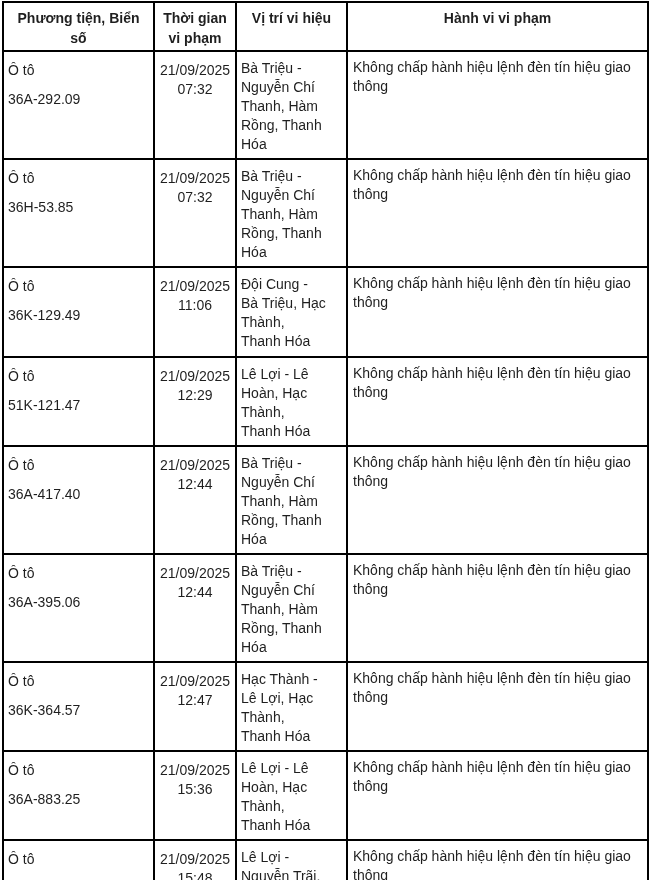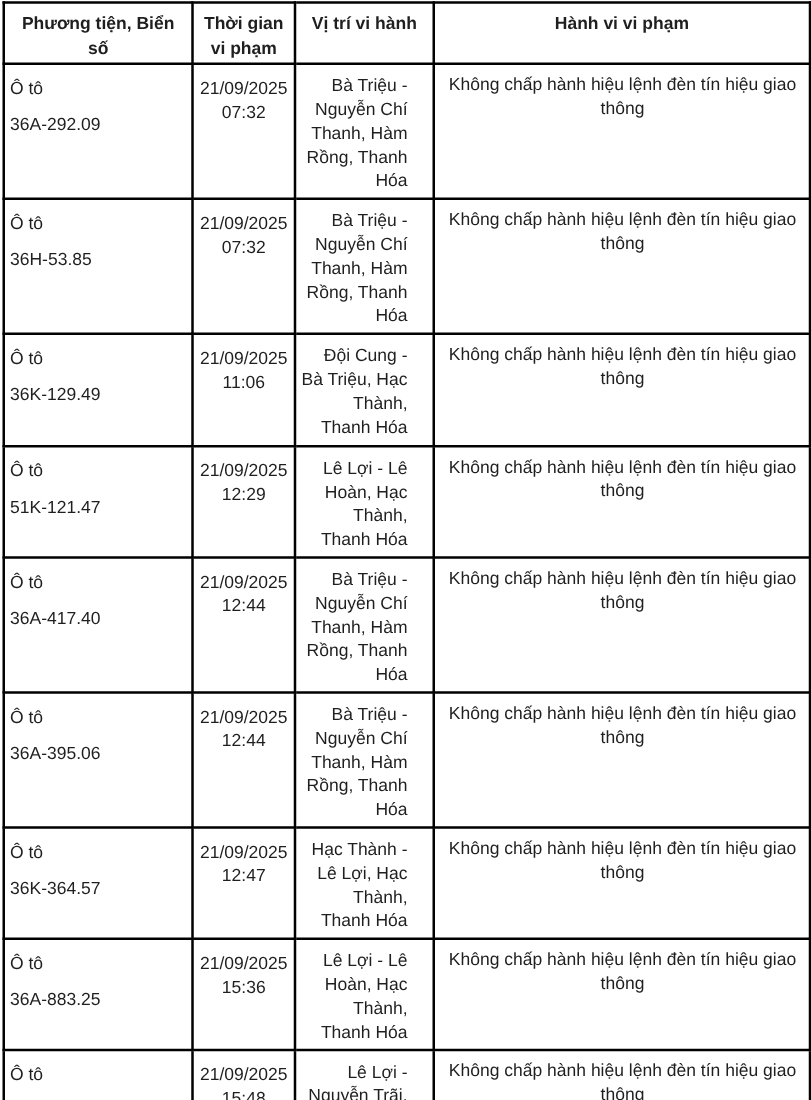--- a/index.html
+++ b/index.html
@@ -28,38 +28,38 @@
     word-wrap: break-word;
   }
   table.viol th {
     font-weight: bold;
     padding: 5px 4px 2px 4px;
     line-height: 20px;
   }
   td.c-vehicle { padding: 9px 4px 4px 4px; }
   td.c-vehicle .plate { margin-top: 10px; }
   td.c-time { text-align: center; padding: 9px 2px 4px 2px; line-height: 20px; }
-  td.c-location { text-align: right; padding: 7px 20px 4px 4px; }
-  td.c-violation { text-align: center; padding: 6px 4px 4px 5px; }
+  td.c-location { text-align: left; padding: 7px 20px 4px 4px; }
+  td.c-violation { text-align: left; padding: 6px 4px 4px 5px; }
 </style>
 </head>
 <body>
 
 <table class="viol">
   <colgroup>
     <col style="width:151px">
     <col style="width:82px">
     <col style="width:111px">
     <col style="width:301px">
   </colgroup>
   <thead>
     <tr style="height:45px">
       <th>Phương tiện, Biển số</th>
       <th>Thời gian vi phạm</th>
-      <th>Vị trí vi hành</th>
+      <th>Vị trí vi hiệu</th>
       <th>Hành vi vi phạm</th>
     </tr>
   </thead>
   <tbody id="rows">
   <tr style="height: 94px;">
     <td class="c-vehicle">
       <div>Ô tô</div>
       <div class="plate">36A-292.09</div>
     </td>
     <td class="c-time">

